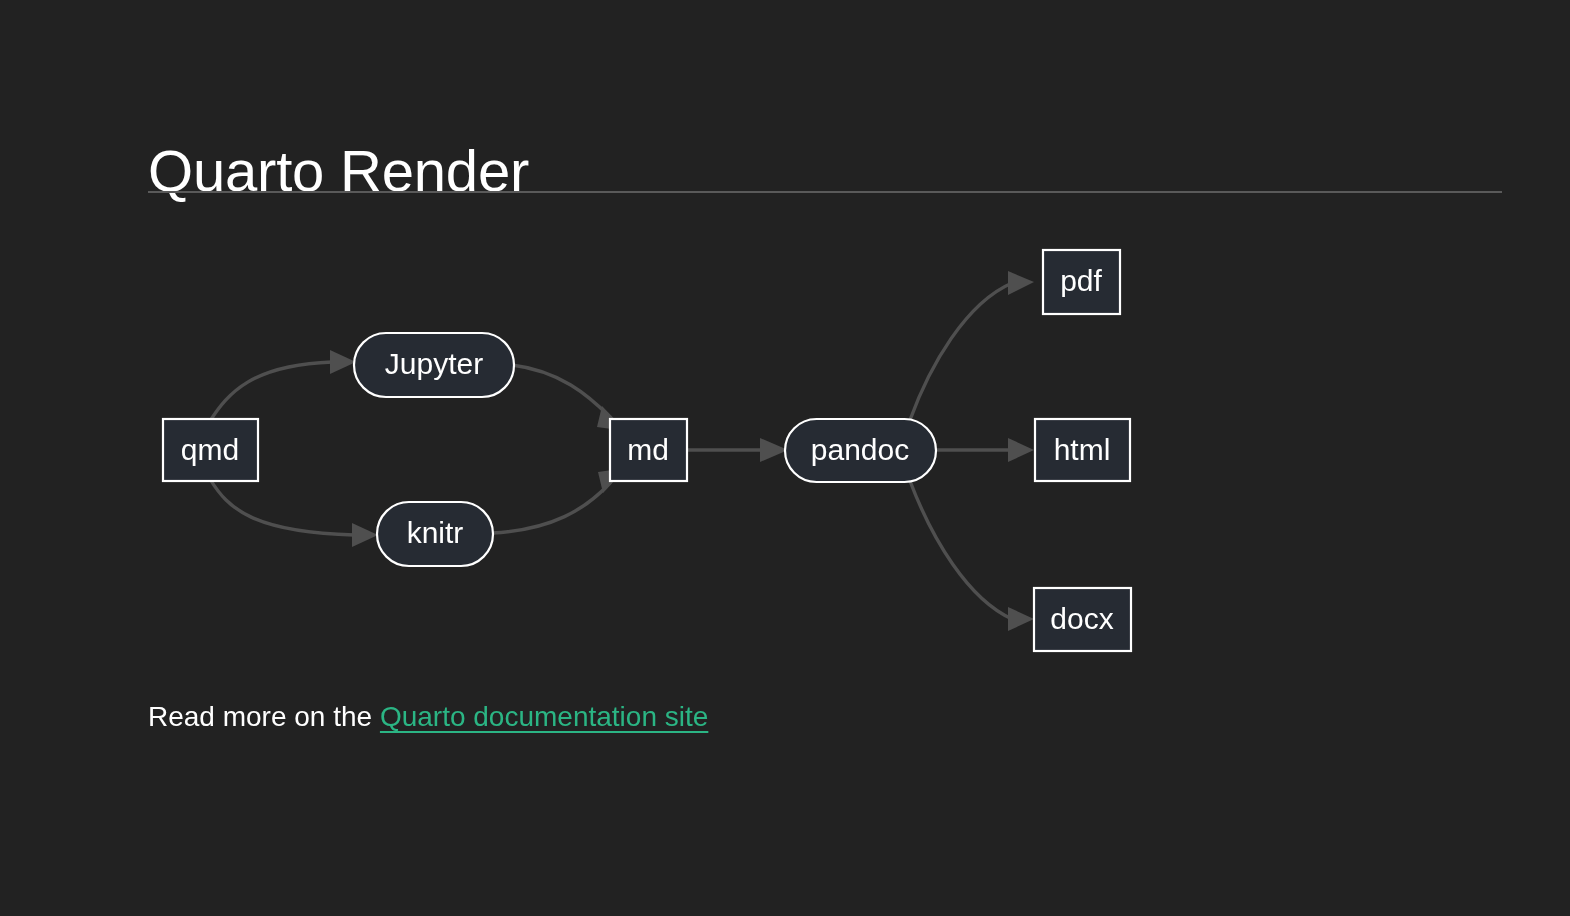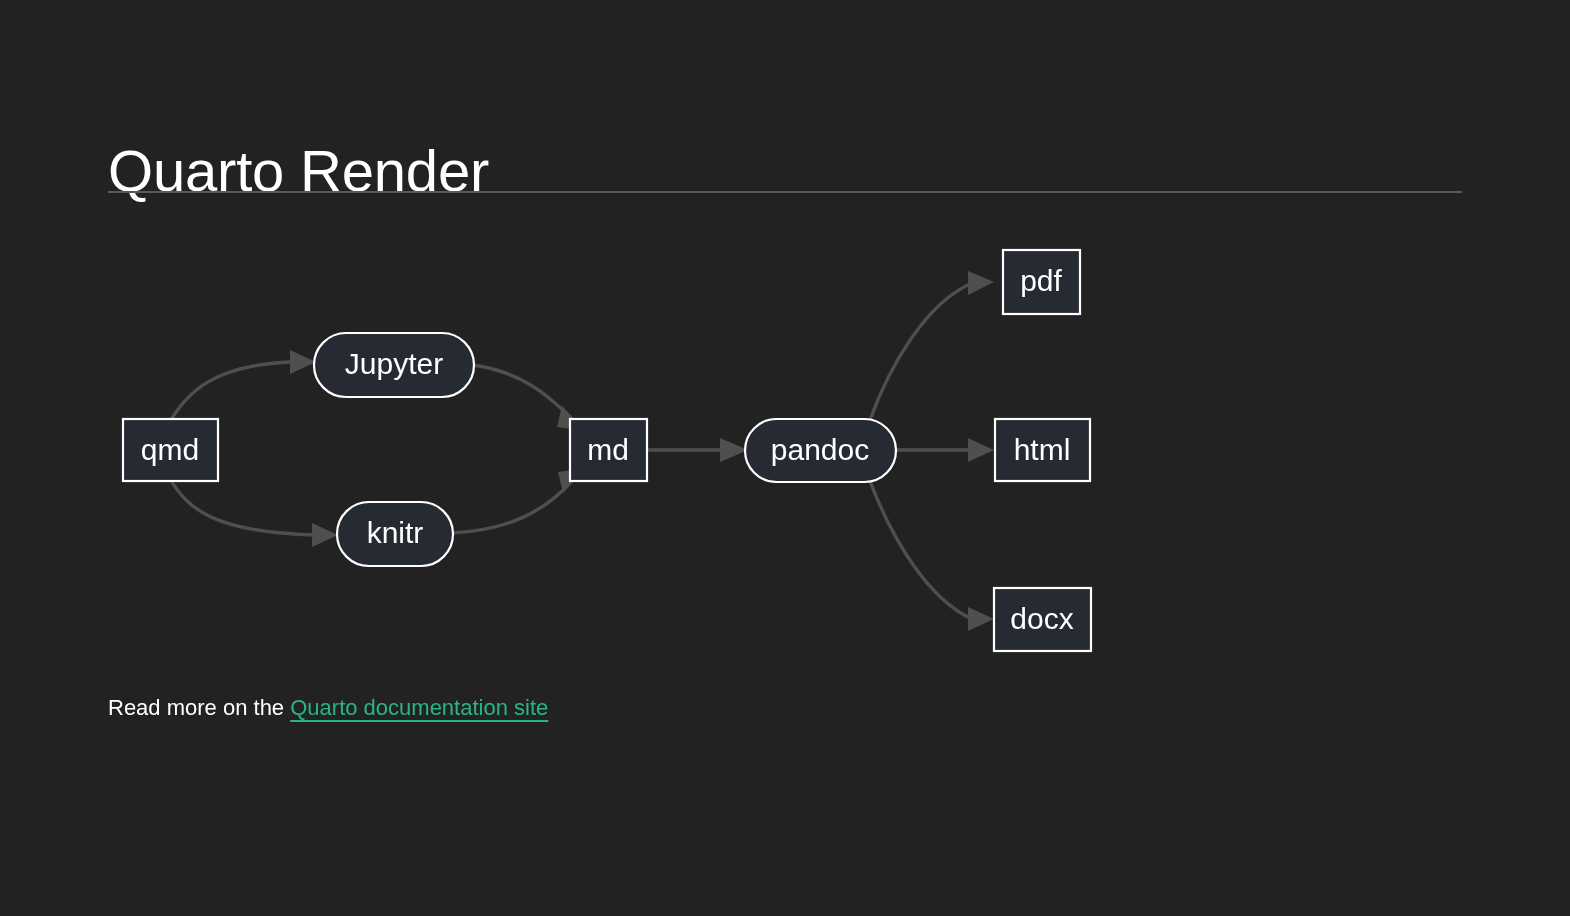--- a/index.html
+++ b/index.html
@@ -14,20 +14,21 @@
     overflow: hidden;
     font-family: "Liberation Sans", sans-serif;
     -webkit-font-smoothing: antialiased;
   }
 
   .slide {
     position: relative;
     width: 1270px;
     height: 916px;
     background: #222222;
+    margin-left: 40px;
   }
 
   
   .slide-title {
     position: absolute;
     left: 108px;
     top: 100px;
     font-size: 58px;
     font-weight: 400;
     line-height: 1.1;
@@ -81,21 +82,21 @@
   .arrow-head {
     fill: #4f4f4f;
     stroke: none;
   }
 
   
   .body-line {
     position: absolute;
     left: 108px;
     top: 673px;
-    font-size: 22px;
+    font-size: 28px;
     color: #ffffff;
     font-weight: 400;
     white-space: nowrap;
   }
   .body-line .doc-link {
     color: #2bb584;
     text-decoration: underline;
     text-decoration-thickness: 2px;
     text-underline-offset: 5px;
     cursor: pointer;

